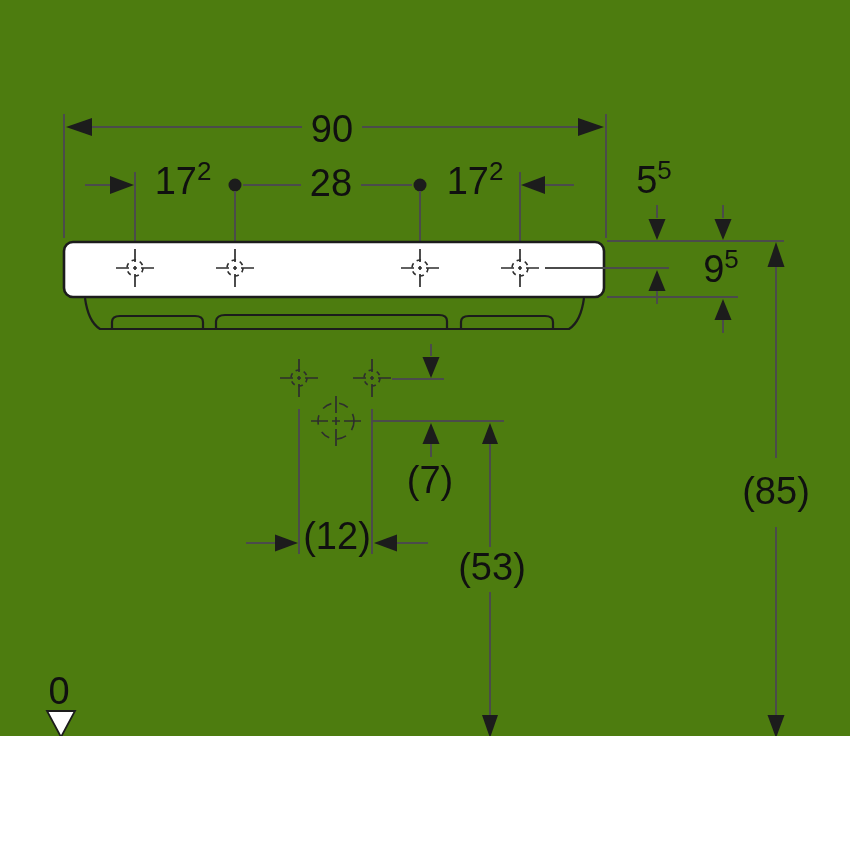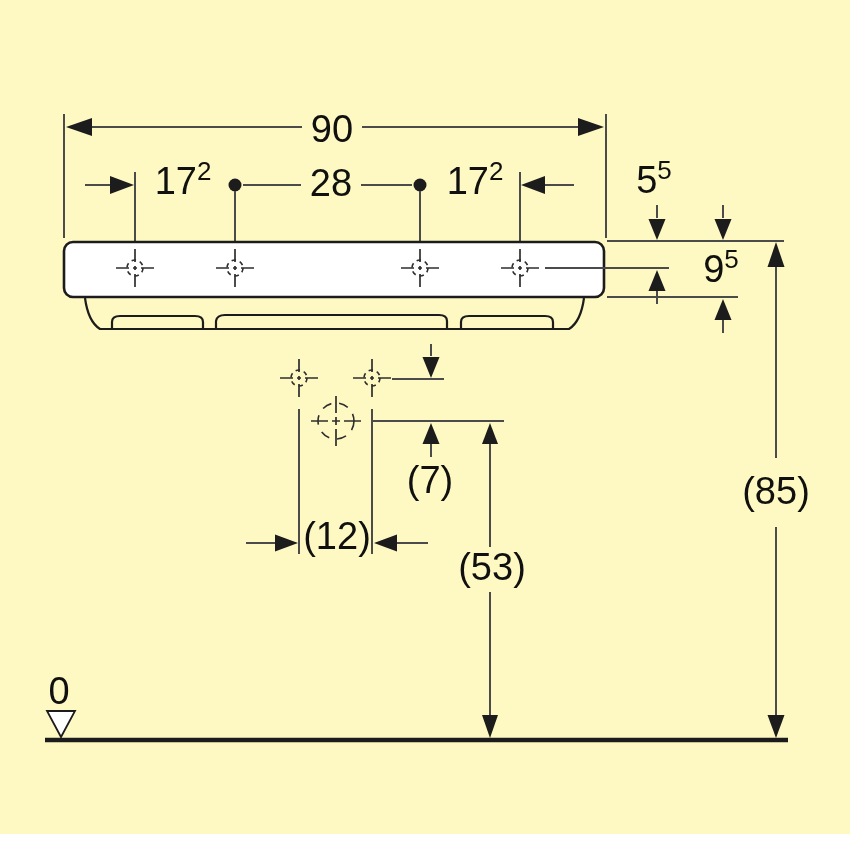--- a/index.html
+++ b/index.html
@@ -1,16 +1,16 @@
 <!DOCTYPE html>
 <html><head>
 <meta charset="utf-8">
 <style>
   html,body { margin:0; padding:0; background:#ffffff; }
-  .canvas { position:relative; width:850px; height:834px; background:#fef9c3; overflow:hidden; }
+  .canvas { position:relative; width:850px; height:736px; background:#4d7c0f; overflow:hidden; }
   svg { display:block; }
   text {
     font-family:"Liberation Sans", sans-serif;
     font-size:38px;
     fill:#101010;
   }
   .sup { font-size:26px; }
   .ln   { stroke:#4b4b4b; stroke-width:2;   fill:none; }
   .outline { stroke:#1c1c1c; stroke-width:2.6; fill:#ffffff; }
   .apron   { stroke:#1c1c1c; stroke-width:2.2; fill:none; }

